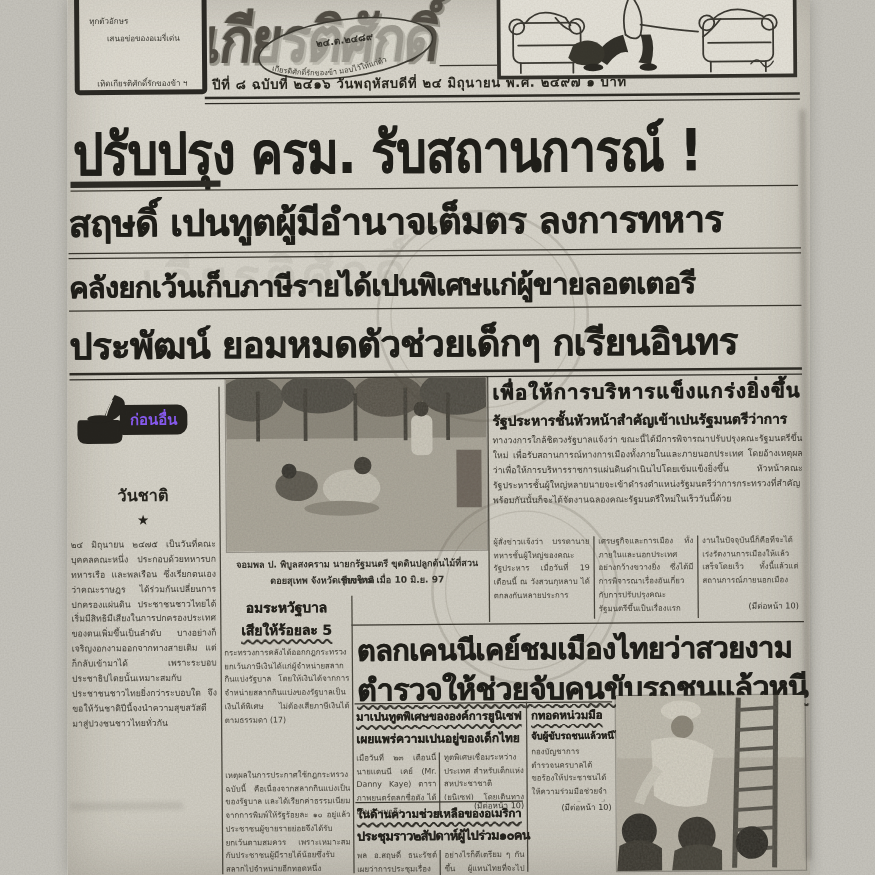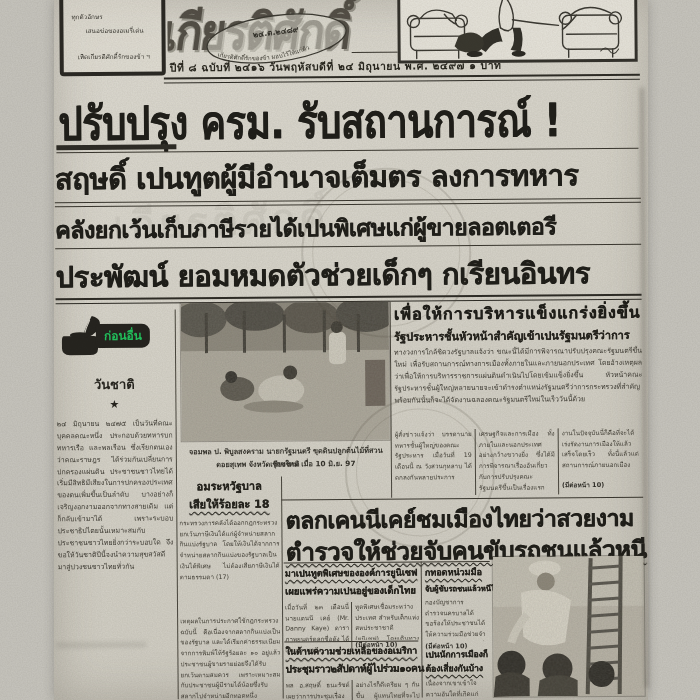--- a/index.html
+++ b/index.html
@@ -21,23 +21,23 @@
   .drule { height:6px; border-top:2px solid #2e2c26; border-bottom:1px solid #2e2c26; }
   .thinrule { height:1px; background:#3a372f; }
   .vrule { width:1px; background:#4a473e; }
   .hl { font-weight:bold; color:#201f1a; white-space:nowrap; letter-spacing:-0.4px;
         text-shadow:0.6px 0 0 #201f1a; }
   .subhl { font-weight:bold; color:#26241e; white-space:nowrap; text-shadow:0.3px 0 0 #26241e; }
   .body-txt { font-size:7px; line-height:1.7; text-align:justify; color:#3b3830; overflow:hidden; }
   .tiny-txt { font-size:6.3px; line-height:1.7; text-align:justify; color:#403d34; overflow:hidden; }
   .center { text-align:center; }
   .wavy { text-decoration:underline wavy 1px; text-underline-offset:3px; text-decoration-color:#35332c; }
-  .cont { font-weight:bold; font-size:6.5px; text-align:left; color:#32302a; }
+  .cont { font-weight:normal; font-size:6.5px; text-align:right; color:#32302a; }
   .tag {
-    background:#26241f; color:#22c55e; font-weight:bold; font-size:12px;
+    background:#26241f; color:#8b5cf6; font-weight:bold; font-size:12px;
     padding:2px 8px 3px 8px; border-radius:3px 8px 8px 3px; white-space:nowrap;
     text-shadow:none; display:inline-block;
   }
   .brandbox { border-bottom:0; }
   .logo-title {
     font-size:44px; font-weight:900; letter-spacing:-2px; white-space:nowrap;
     color:#49453c;
     transform:skewX(-8deg) scaleY(1.12) translateY(-8px); transform-origin:left top;
     text-shadow:2px 2px 0 rgba(72,68,58,.45), -1px 0 0 rgba(72,68,58,.35);
     opacity:.92;
@@ -57,21 +57,21 @@
 <body>
 
 <div class="sheet">
  <div class="tilt">
 
   <div class="abs ghost" style="left:60px; top:188px;">เกียรติศักดิ์</div>
 
   <div class="abs brandbox" style="left:8px; top:-8px; width:106px; height:82px; border:4px solid #2b2924; border-radius:4px; padding:12px 6px 4px 8px; background:rgba(226,223,213,.6);">
     <div class="slogan-line">ทุกตัวอักษร</div>
     <div class="slogan-line" style="padding-left:14px">เสนอข่อของอเมรี่เด่น</div>
-    <div class="slogan-line" style="padding-left:6px; margin-top:12px">เทิดเกียรติศักดิ์รักของข้า ฯ</div>
+    <div class="slogan-line" style="padding-left:6px; margin-top:22px">เทิดเกียรติศักดิ์รักของข้า ฯ</div>
   </div>
 
   <div class="abs" style="left:116px; top:0; width:232px; height:52px; overflow:hidden;">
     <div class="logo-title">เกียรติศักดิ์</div>
   </div>
 
   <svg class="abs" style="left:150px; top:12px; transform:rotate(-7deg);" width="150" height="52" viewBox="0 0 150 52">
     <defs>
           <path id="arcP" d="M14,36 Q75,58 136,30"></path>
         </defs>
@@ -141,21 +141,21 @@
   <div class="abs" style="left:2px; top:308px; width:116px; height:390px; overflow:hidden;">
     <div style="position:relative; height:56px;">
       <svg class="abs" style="left:0; top:2px;" width="52" height="46" viewBox="0 0 52 46">
         <path d="M8,24 h30 q4,0 4,5 v8 q0,6 -8,6 H14 q-8,0 -8,-7 v-7 q0,-5 2,-5 z" fill="#26241f"></path>
         <path d="M36,4 Q50,8 40,20 Q34,26 26,26 Q30,14 36,4 z" fill="#26241f"></path>
         <path d="M34,8 Q30,16 28,24" stroke="#d8d5ca" stroke-width="1" fill="none"></path>
         <ellipse cx="24" cy="23" rx="10" ry="3" fill="#26241f"></ellipse>
       </svg>
       <span class="tag abs" style="left:40px; top:14px;">ก่อนอื่น</span>
     </div>
-    <div class="center" style="font-weight:bold; font-size:13px; margin-top:8px; color:#26241e;">วันชาติ</div>
+    <div class="center" style="font-weight:bold; font-size:13px; margin-top:20px; color:#26241e;">วันชาติ</div>
     <div class="center" style="font-size:11px; margin:3px 0 6px 0; color:#26241e;">★</div>
     <div class="body-txt" style="height:186px; margin-top:8px;">๒๔ มิถุนายน ๒๔๗๕ เป็นวันที่คณะบุคคลคณะหนึ่ง ประกอบด้วยทหารบก ทหารเรือ และพลเรือน ซึ่งเรียกตนเองว่าคณะราษฎร ได้ร่วมกันเปลี่ยนการปกครองแผ่นดิน ประชาชนชาวไทยได้เริ่มมีสิทธิมีเสียงในการปกครองประเทศของตนเพิ่มขึ้นเป็นลำดับ บางอย่างก็เจริญงอกงามออกจากทางสายเดิม แต่ก็กลับเข้ามาได้ เพราะระบอบประชาธิปไตยนั้นเหมาะสมกับประชาชนชาวไทยยิ่งกว่าระบอบใด จึงขอให้วันชาติปีนี้จงนำความสุขสวัสดีมาสู่ปวงชนชาวไทยทั่วกัน</div>
   </div>
   <div class="abs vrule" style="left:121px; top:308px; height:390px;"></div>
 
   <div class="abs" style="left:127px; top:302px; width:208px; height:138px; outline:1px solid rgba(60,56,48,.4); overflow:hidden;">
     <svg width="208" height="138" viewBox="0 0 208 138">
       <defs>
         <filter id="ph1n">
               <feTurbulence type="fractalNoise" baseFrequency="0.7" numOctaves="2" seed="4" stitchTiles="stitch"></feTurbulence>
@@ -197,21 +197,21 @@
     <div style="width:80px; padding-left:3px;">
       <div class="tiny-txt" style="height:52px;">งานในปัจจุบันนี้ก็คือที่จะได้เร่งรัดงานการเมืองให้แล้วเสร็จโดยเร็ว ทั้งนี้แล้วแต่สถานการณ์ภายนอกเมือง</div>
       <div class="cont">(มีต่อหน้า 10)</div>
     </div>
   </div>
   <div class="abs thinrule" style="left:226px; top:499px; width:362px;"></div>
 
   <div class="abs vrule" style="left:226px; top:476px; height:222px;"></div>
   <div class="abs" style="left:124px; top:476px; width:100px;">
     <div class="subhl center" style="font-size:11px; width:100%;">อมระหวัฐบาล</div>
-    <div class="subhl center wavy" style="font-size:11px; width:100%;">เสียให้ร้อยละ 18</div>
+    <div class="subhl center wavy" style="font-size:11px; width:100%;">เสียให้ร้อยละ 5</div>
     <div class="tiny-txt" style="height:92px; margin-top:5px;">กระทรวงการคลังได้ออกกฎกระทรวงยกเว้นภาษีเงินได้แก่ผู้จำหน่ายสลากกินแบ่งรัฐบาล โดยให้เงินได้จากการจำหน่ายสลากกินแบ่งของรัฐบาลเป็นเงินได้พิเศษ ไม่ต้องเสียภาษีเงินได้ตามธรรมดา (17)</div>
     <div class="tiny-txt" style="height:86px; margin-top:6px;">เหตุผลในการประกาศใช้กฎกระทรวงฉบับนี้ คือเนื่องจากสลากกินแบ่งเป็นของรัฐบาล และได้เรียกค่าธรรมเนียมจากการพิมพ์ให้รัฐร้อยละ ๑๐ อยู่แล้ว ประชาชนผู้ขายรายย่อยจึงได้รับยกเว้นตามสมควร เพราะเหมาะสมกับประชาชนผู้มีรายได้น้อยซึ่งรับสลากไปจำหน่ายอีกทอดหนึ่ง</div>
   </div>
 
   <div class="abs hl" style="left:230px; top:502px; width:358px; font-size:23px;">ตลกเคนนีเคย์ชมเมืองไทยว่าสวยงาม</div>
   <div class="abs hl wavy" style="left:230px; top:532px; width:358px; font-size:24px;">ตำรวจให้ช่วยจับคนขับรถชนแล้วหนี</div>
   <div class="abs thinrule" style="left:228px; top:562px; width:206px;"></div>
 
   <div class="abs" style="left:229px; top:566px; width:134px;">
     <div class="subhl wavy" style="font-size:9px;">มาเปนทูตพิเศษขององค์การยูนิเซฟ</div>
@@ -236,25 +236,20 @@
   <div class="abs thinrule" style="left:228px; top:641px; width:134px;"></div>
   <div class="abs" style="left:229px; top:644px; width:134px;">
     <div class="subhl wavy" style="font-size:9px;">ในด้านความช่วยเหลือของอเมริกา</div>
     <div class="subhl" style="font-size:10px; letter-spacing:-0.3px; margin-top:3px;">ประชุมราว๒สัปดาห์ผู้ไปร่วม๑๐คน</div>
     <div style="display:flex; margin-top:4px; height:28px;">
       <div class="tiny-txt" style="width:66px; padding-right:2px;">พล อ.สฤษดิ์ ธนะรัชต์ เผยว่าการประชุมเรื่องความช่วยเหลือของอเมริกาจะมีขึ้นราวสองสัปดาห์</div>
       <div class="tiny-txt" style="width:68px; padding-left:3px; border-left:1px solid #4a473e;">อย่างไรก็ดีเตรียม ๆ กันขึ้น ผู้แทนไทยที่จะไปร่วมประชุมมีราวสิบคน</div>
     </div>
   </div>
 
-  <div class="abs" style="left:369px; top:648px; width:64px;">
-    <div class="subhl" style="font-size:8.5px;">เปนนักการเมืองก็</div>
-    <div class="subhl wavy" style="font-size:8.5px;">ต้องเสี่ยงกันบ้าง</div>
-    <div class="tiny-txt" style="height:20px; margin-top:3px;">เนื่องจากเขาเข้าใจความอันใดที่เกิดแก่นักการเมือง ย่อมมีทั้งได้และเสียเป็นธรรมดา</div>
-  </div>
 
   <div class="abs" style="left:437px; top:558px; width:151px; height:140px; outline:1px solid rgba(60,56,48,.35); overflow:hidden;">
     <svg width="151" height="140" viewBox="0 0 151 140">
       <defs>
         <filter id="ph2n">
               <feTurbulence type="fractalNoise" baseFrequency="0.65" numOctaves="2" seed="9" stitchTiles="stitch"></feTurbulence>
         <feColorMatrix type="matrix" values="0 0 0 0 0.3  0 0 0 0 0.29  0 0 0 0 0.26  0 0 0 0.45 0"></feColorMatrix>
             </filter>
       </defs>
       <rect width="151" height="140" fill="#bcb7aa"></rect>

